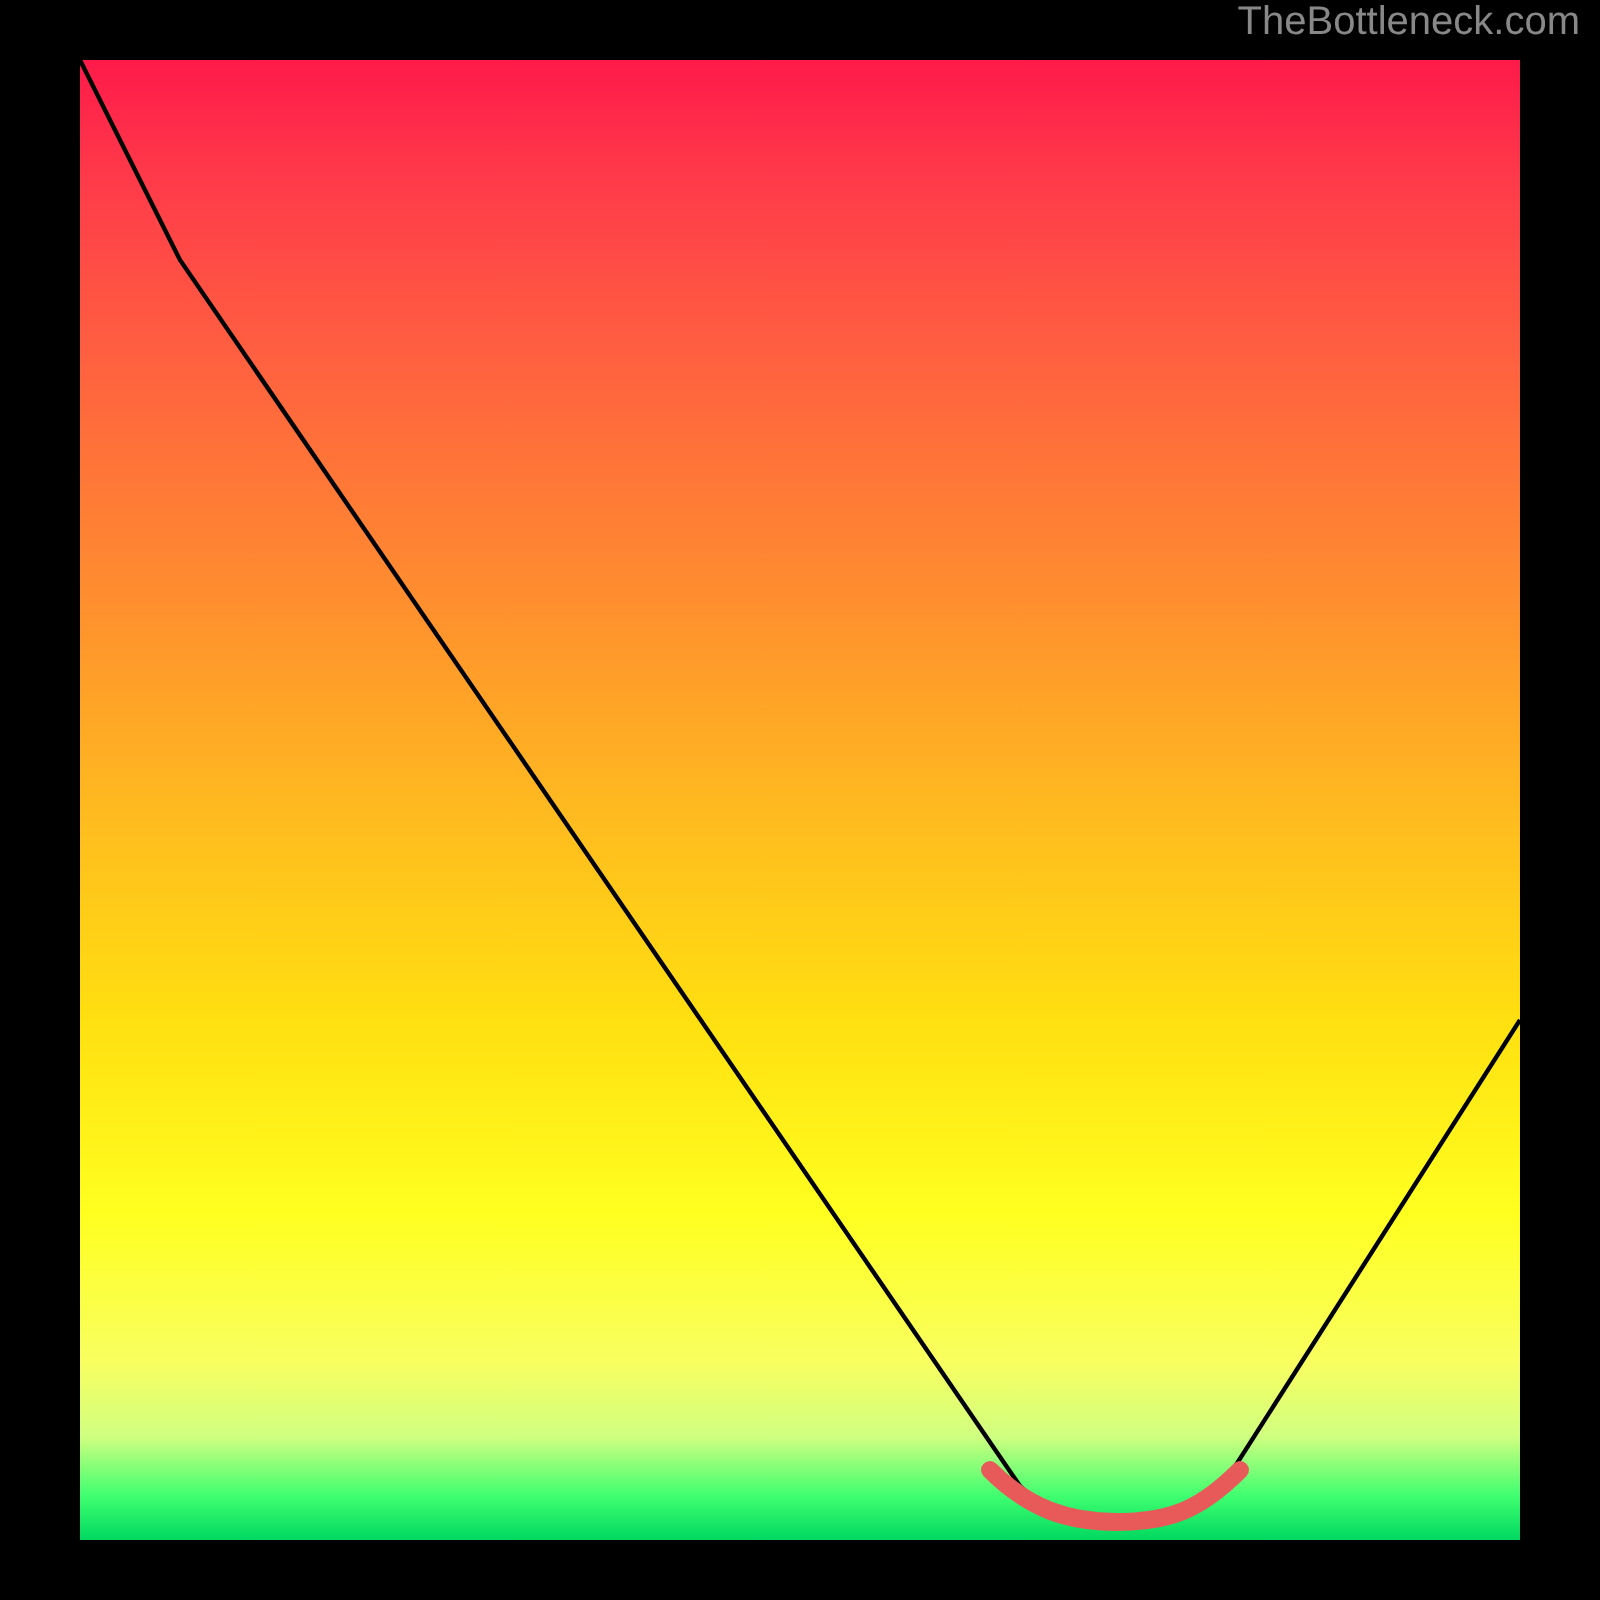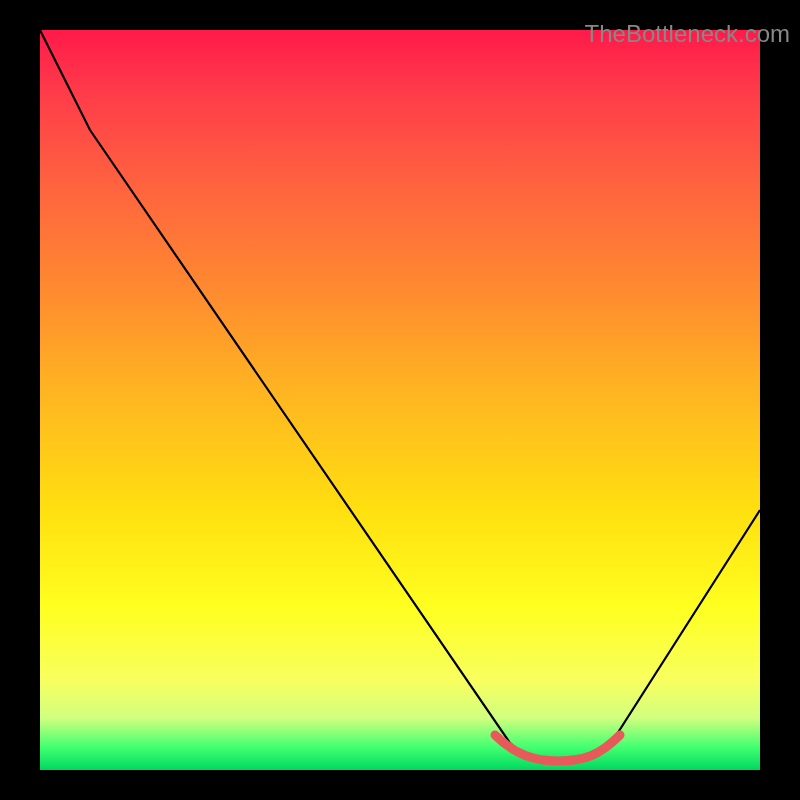--- a/index.html
+++ b/index.html
@@ -5,24 +5,24 @@
   * { margin: 0; padding: 0; box-sizing: border-box; }
   body {
     width: 800px;
     height: 800px;
     background: #000;
     position: relative;
     font-family: Arial, sans-serif;
   }
   .watermark {
     position: absolute;
-    top: 20px;
+    top: 0;
     right: 10px;
     color: #888;
-    font-size: 24px;
+    font-size: 20px;
     z-index: 10;
   }
   .plot-area {
     position: absolute;
     left: 40px;
     top: 30px;
     width: 720px;
     height: 740px;
     overflow: hidden;
   }

